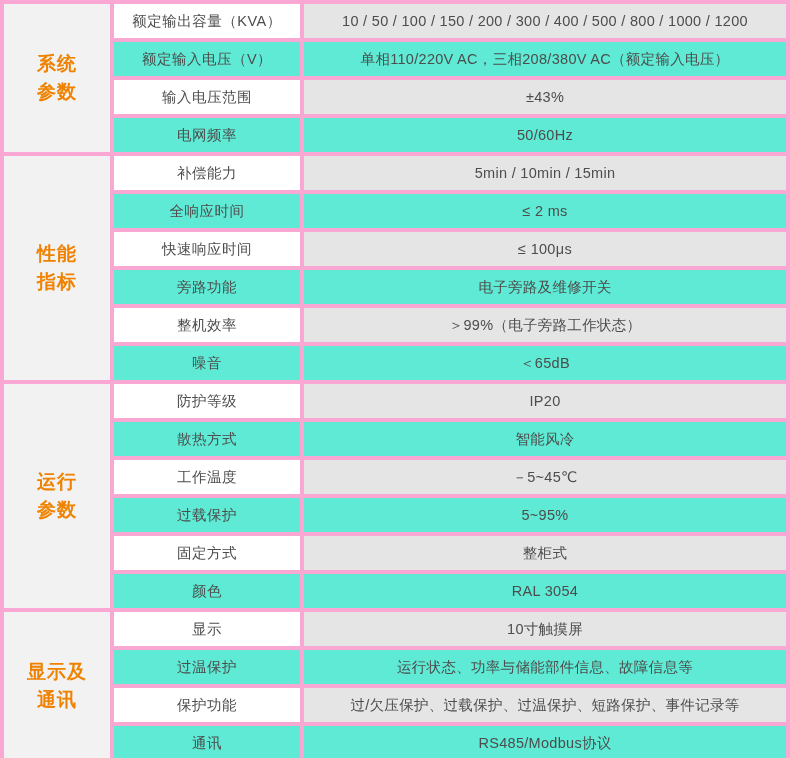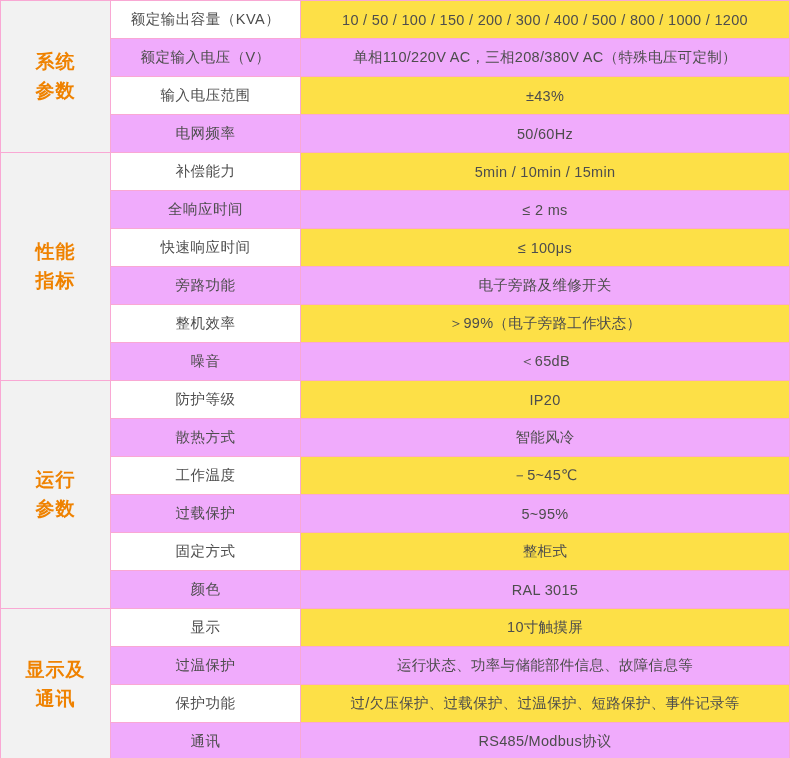--- a/index.html
+++ b/index.html
@@ -13,21 +13,21 @@
     font-family: "Liberation Sans", "DejaVu Sans", sans-serif;
     color: #4a4a4a;
     overflow: hidden;
   }
   table.spec-table {
     width: 790px;
     border-collapse: collapse;
     table-layout: fixed;
   }
   table.spec-table td {
-    border: 1px solid #f9a8d4;
+    border: 4px solid #f9a8d4;
     box-sizing: border-box;
     text-align: center;
     vertical-align: middle;
   }
   td.group-cell {
     width: 110px;
     background: #f2f2f2;
     color: #ef8200;
     font-size: 19px;
     font-weight: bold;
@@ -35,49 +35,49 @@
     letter-spacing: 1px;
   }
   td.label-cell {
     width: 190px;
     background: #ffffff;
     color: #4d4d4d;
     font-size: 14.5px;
     letter-spacing: 0.5px;
   }
   td.value-cell {
-    background: #fde047;
+    background: #e5e5e5;
     color: #4d4d4d;
     font-size: 14.5px;
     letter-spacing: 0.3px;
   }
   tr.shaded td.label-cell,
   tr.shaded td.value-cell {
-    background: #f0abfc;
+    background: #5eead4;
   }
   tr.spec-row {
     height: 38px;
   }
 </style>
 </head>
 <body>
 
 <table class="spec-table">
   <tbody>
       <tr class="spec-row">
         <td class="group-cell" rowspan="4">
           <div>系统</div>
           <div>参数</div>
         </td>
         <td class="label-cell">额定输出容量（KVA）</td>
         <td class="value-cell">10 / 50 / 100 / 150 / 200 / 300 / 400 / 500 / 800 / 1000 / 1200</td>
       </tr>
       <tr class="spec-row shaded">
         <td class="label-cell">额定输入电压（V）</td>
-        <td class="value-cell">单相110/220V AC，三相208/380V AC（特殊电压可定制）</td>
+        <td class="value-cell">单相110/220V AC，三相208/380V AC（额定输入电压）</td>
       </tr>
       <tr class="spec-row">
         <td class="label-cell">输入电压范围</td>
         <td class="value-cell">±43%</td>
       </tr>
       <tr class="spec-row shaded">
         <td class="label-cell">电网频率</td>
         <td class="value-cell">50/60Hz</td>
       </tr>
       <tr class="spec-row">
@@ -127,21 +127,21 @@
       <tr class="spec-row shaded">
         <td class="label-cell">过载保护</td>
         <td class="value-cell">5~95%</td>
       </tr>
       <tr class="spec-row">
         <td class="label-cell">固定方式</td>
         <td class="value-cell">整柜式</td>
       </tr>
       <tr class="spec-row shaded">
         <td class="label-cell">颜色</td>
-        <td class="value-cell">RAL 3015</td>
+        <td class="value-cell">RAL 3054</td>
       </tr>
       <tr class="spec-row">
         <td class="group-cell" rowspan="4">
           <div>显示及</div>
           <div>通讯</div>
         </td>
         <td class="label-cell">显示</td>
         <td class="value-cell">10寸触摸屏</td>
       </tr>
       <tr class="spec-row shaded">

